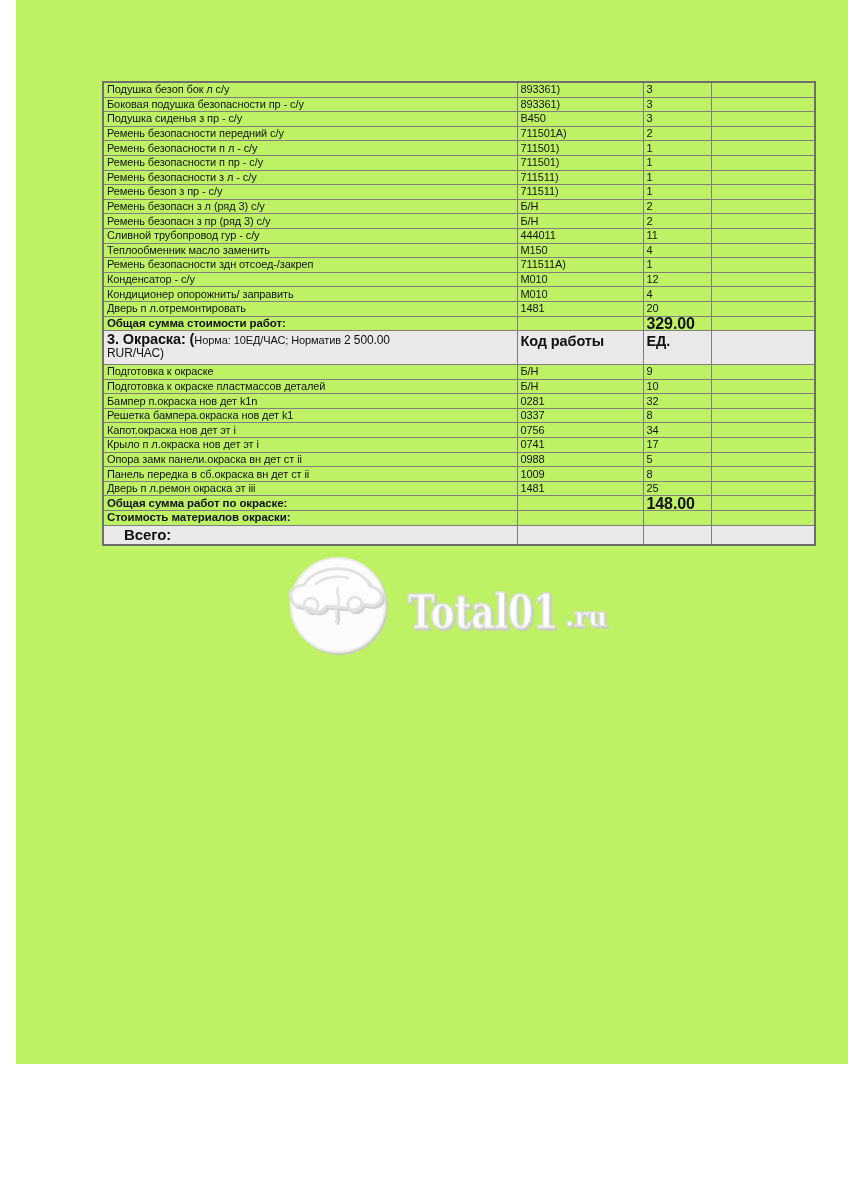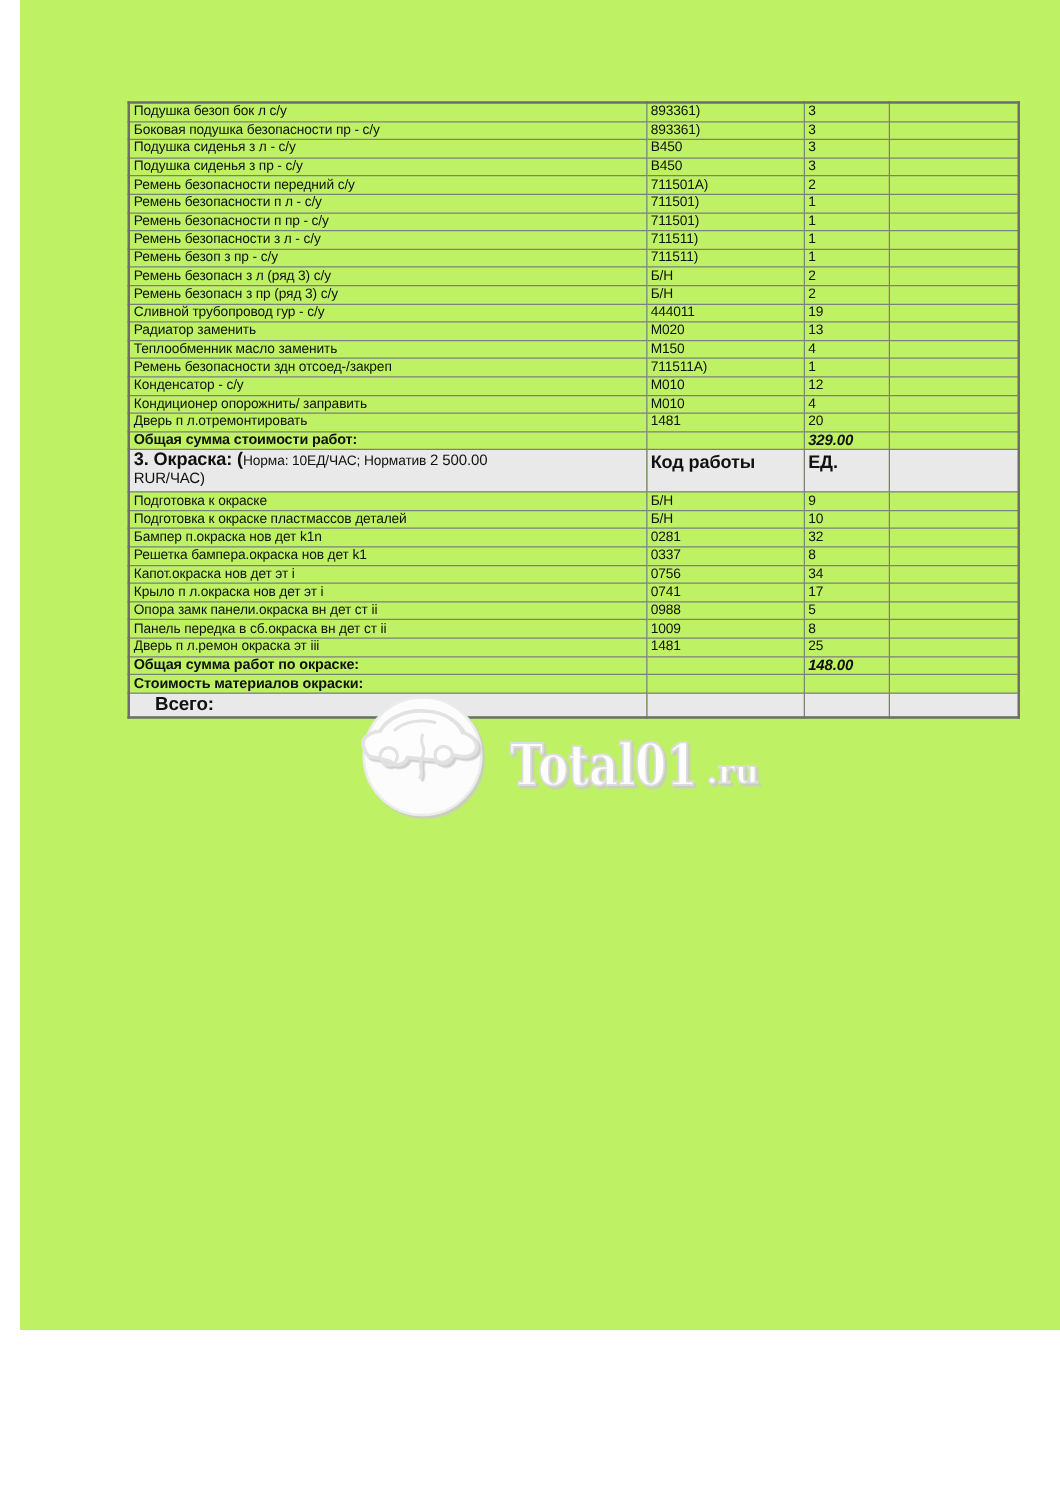--- a/index.html
+++ b/index.html
@@ -41,21 +41,21 @@
   }
   col.c-name  { width: 414px; }
   col.c-code  { width: 126px; }
   col.c-qty   { width: 68px;  }
   col.c-blank { width: 104px; }
 
   tr.sum td {
     font-weight: bold;
     font-size: 11.5px;
   }
-  tr.sum td.qty-cell { font-size: 12px; font-style: italic; }
+  tr.sum td.qty-cell { font-size: 16px; }
 
   tr.hdr td {
     background: #e9e9e9;
     height: 31px;
     vertical-align: top;
     padding-top: 2px;
     white-space: normal;
   }
   tr.hdr .t-bold  { font-size: 14.5px; font-weight: bold; }
   tr.hdr .t-norm  { font-size: 11px; text-align: center; }
@@ -99,26 +99,20 @@
         <td>3</td>
         <td></td>
       </tr>
       <tr>
         <td>Боковая подушка безопасности пр - с/у</td>
         <td>893361)</td>
         <td>3</td>
         <td></td>
       </tr>
       <tr>
-        <td>Подушка сиденья з л - с/у</td>
-        <td>В450</td>
-        <td>3</td>
-        <td></td>
-      </tr>
-      <tr>
         <td>Подушка сиденья з пр - с/у</td>
         <td>В450</td>
         <td>3</td>
         <td></td>
       </tr>
       <tr>
         <td>Ремень безопасности передний с/у</td>
         <td>711501А)</td>
         <td>2</td>
         <td></td>
@@ -155,27 +149,21 @@
       </tr>
       <tr>
         <td>Ремень безопасн з пр (ряд 3) с/у</td>
         <td>Б/Н</td>
         <td>2</td>
         <td></td>
       </tr>
       <tr>
         <td>Сливной трубопровод  гур - с/у</td>
         <td>444011</td>
-        <td>19</td>
-        <td></td>
-      </tr>
-      <tr>
-        <td>Радиатор заменить</td>
-        <td>М020</td>
-        <td>13</td>
+        <td>11</td>
         <td></td>
       </tr>
       <tr>
         <td>Теплообменник масло заменить</td>
         <td>М150</td>
         <td>4</td>
         <td></td>
       </tr>
       <tr>
         <td>Ремень безопасности здн отсоед-/закреп</td>

